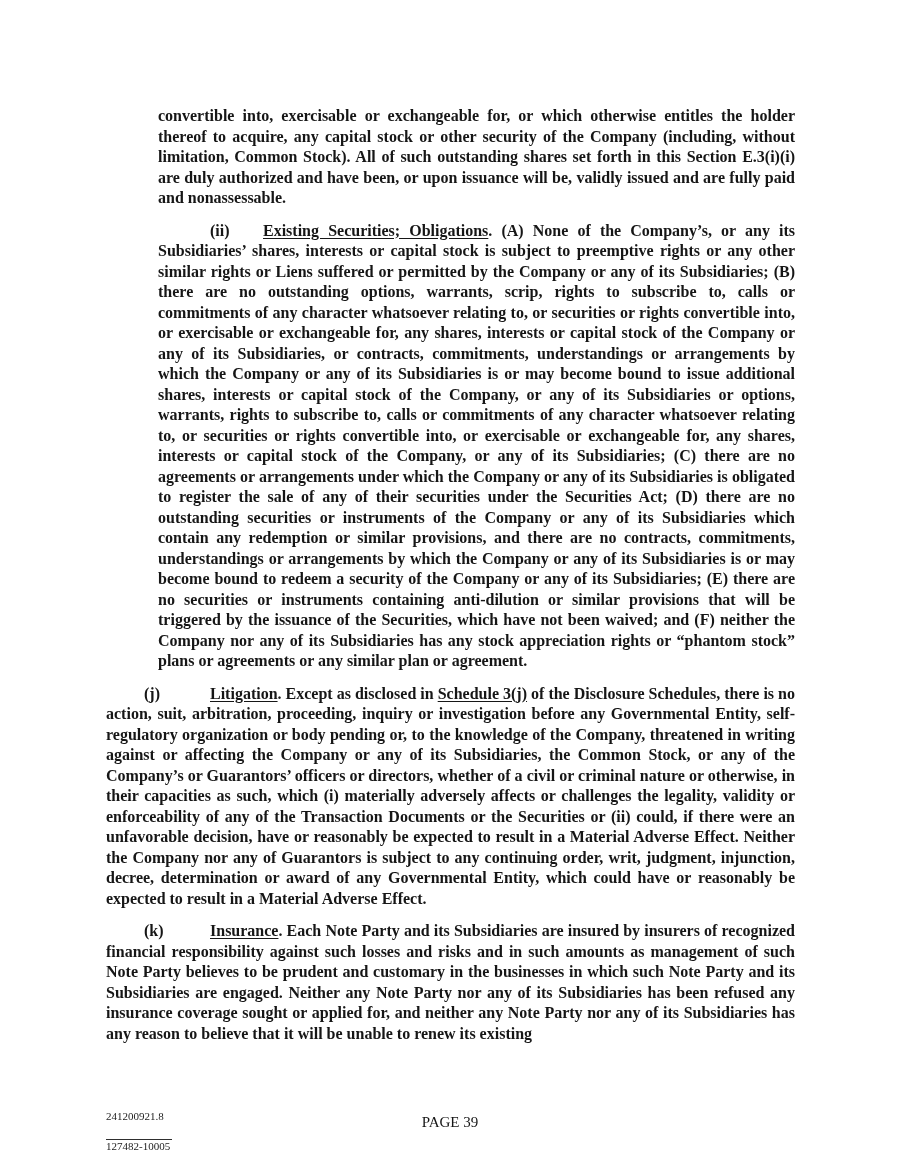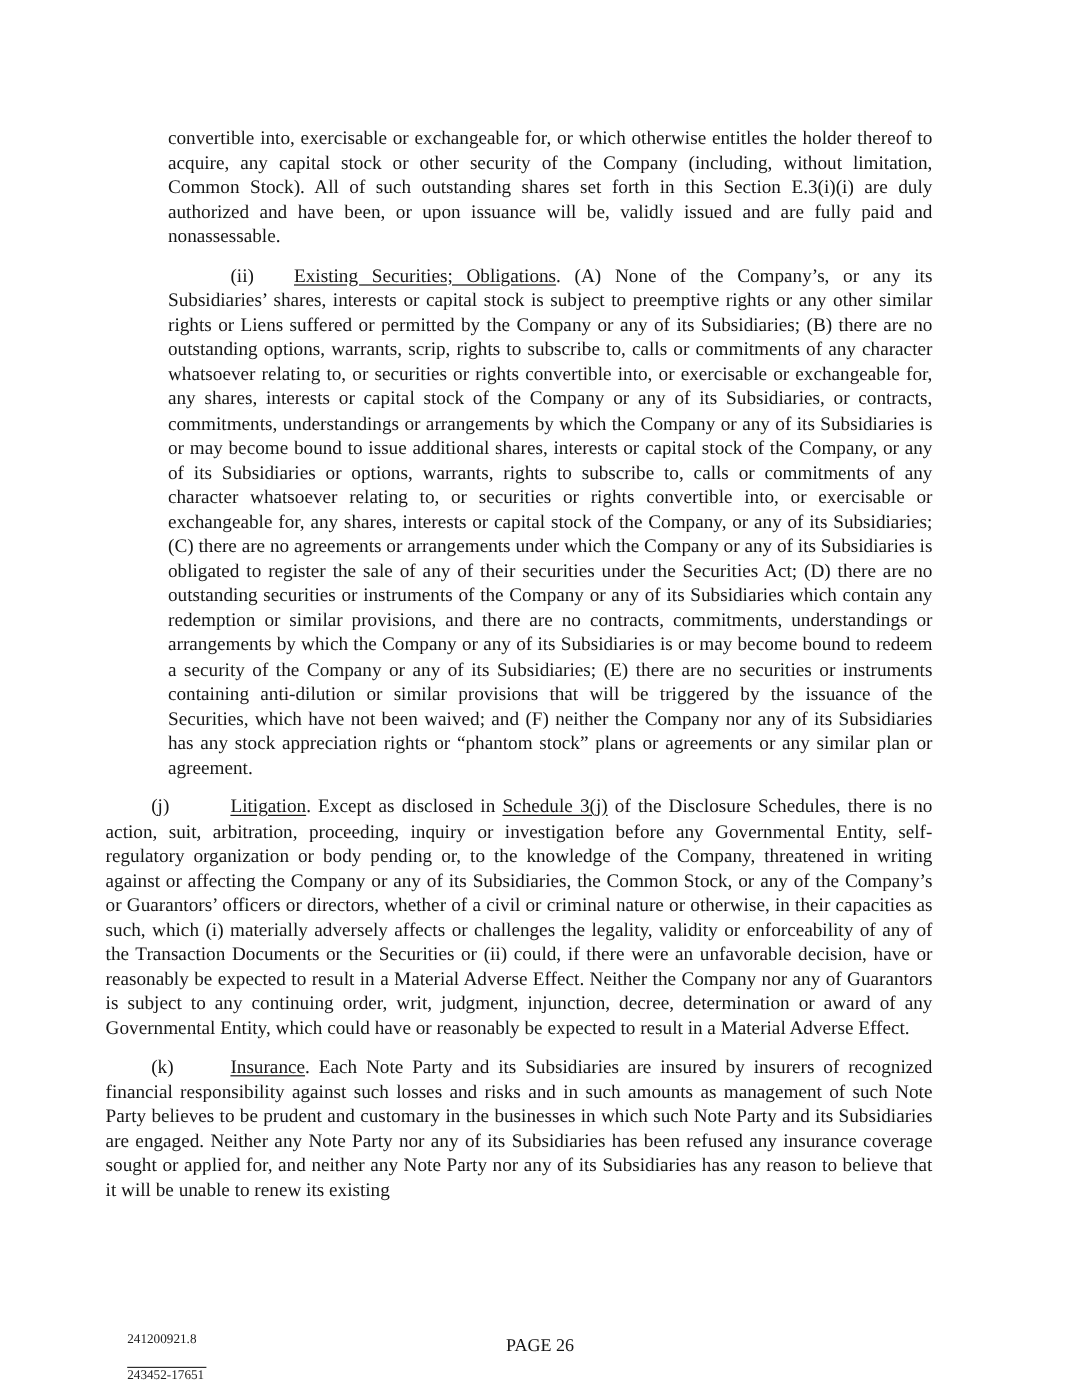--- a/index.html
+++ b/index.html
@@ -13,22 +13,23 @@
     height: 1165px;
     background: #ffffff;
     font-family: "Liberation Serif", "DejaVu Serif", serif;
     color: #161616;
     overflow: hidden;
     box-sizing: border-box;
   }
   .content {
     position: absolute;
     top: 106px;
-    left: 88px;
+    left: 106px;
     width: 689px;
+    font-weight: bold;
   }
   .para {
     margin: 0 0 12px 0;
     font-size: 16px;
     line-height: 20.5px;
     text-align: justify;
   }
   .para.block {
     margin-left: 52px;
   }
@@ -94,17 +95,17 @@
 
     <p class="para indent-jk"><span class="label label-jk">(j)</span><span class="u">Litigation</span><span>. Except as disclosed in </span><span class="u">Schedule 3(j)</span><span> of the Disclosure Schedules, there is no action, suit, arbitration, proceeding, inquiry or investigation before any Governmental Entity, self-regulatory organization or body pending or, to the knowledge of the Company, threatened in writing against or affecting the Company or any of its Subsidiaries, the Common Stock, or any of the Company’s or Guarantors’ officers or directors, whether of a civil or criminal nature or otherwise, in their capacities as such, which (i) materially adversely affects or challenges the legality, validity or enforceability of any of the Transaction Documents or the Securities or (ii) could, if there were an unfavorable decision, have or reasonably be expected to result in a Material Adverse Effect.  Neither the Company nor any of Guarantors is subject to any continuing order, writ, judgment, injunction, decree, determination or award of any Governmental Entity, which could have or reasonably be expected to result in a Material Adverse Effect.</span></p>
 
     <p class="para indent-jk"><span class="label label-jk">(k)</span><span class="u">Insurance</span><span>.  Each Note Party and its Subsidiaries are insured by insurers of recognized financial responsibility against such losses and risks and in such amounts as management of such Note Party believes to be prudent and customary in the businesses in which such Note Party and its Subsidiaries are engaged.  Neither any Note Party nor any of its Subsidiaries has been refused any insurance coverage sought or applied for, and neither any Note Party nor any of its Subsidiaries has any reason to believe that it will be unable to renew its existing</span></p>
 
   </div>
 
   <div class="footer">
     <div class="footer-ids">
       <span class="id1">241200921.8</span>
-      <span class="id2">243452-17651</span>
+      <span class="id2">127482-10005</span>
     </div>
-    <div class="page-number">PAGE 26</div>
+    <div class="page-number">PAGE 39</div>
   </div>
 </div>
 
 </body></html>

